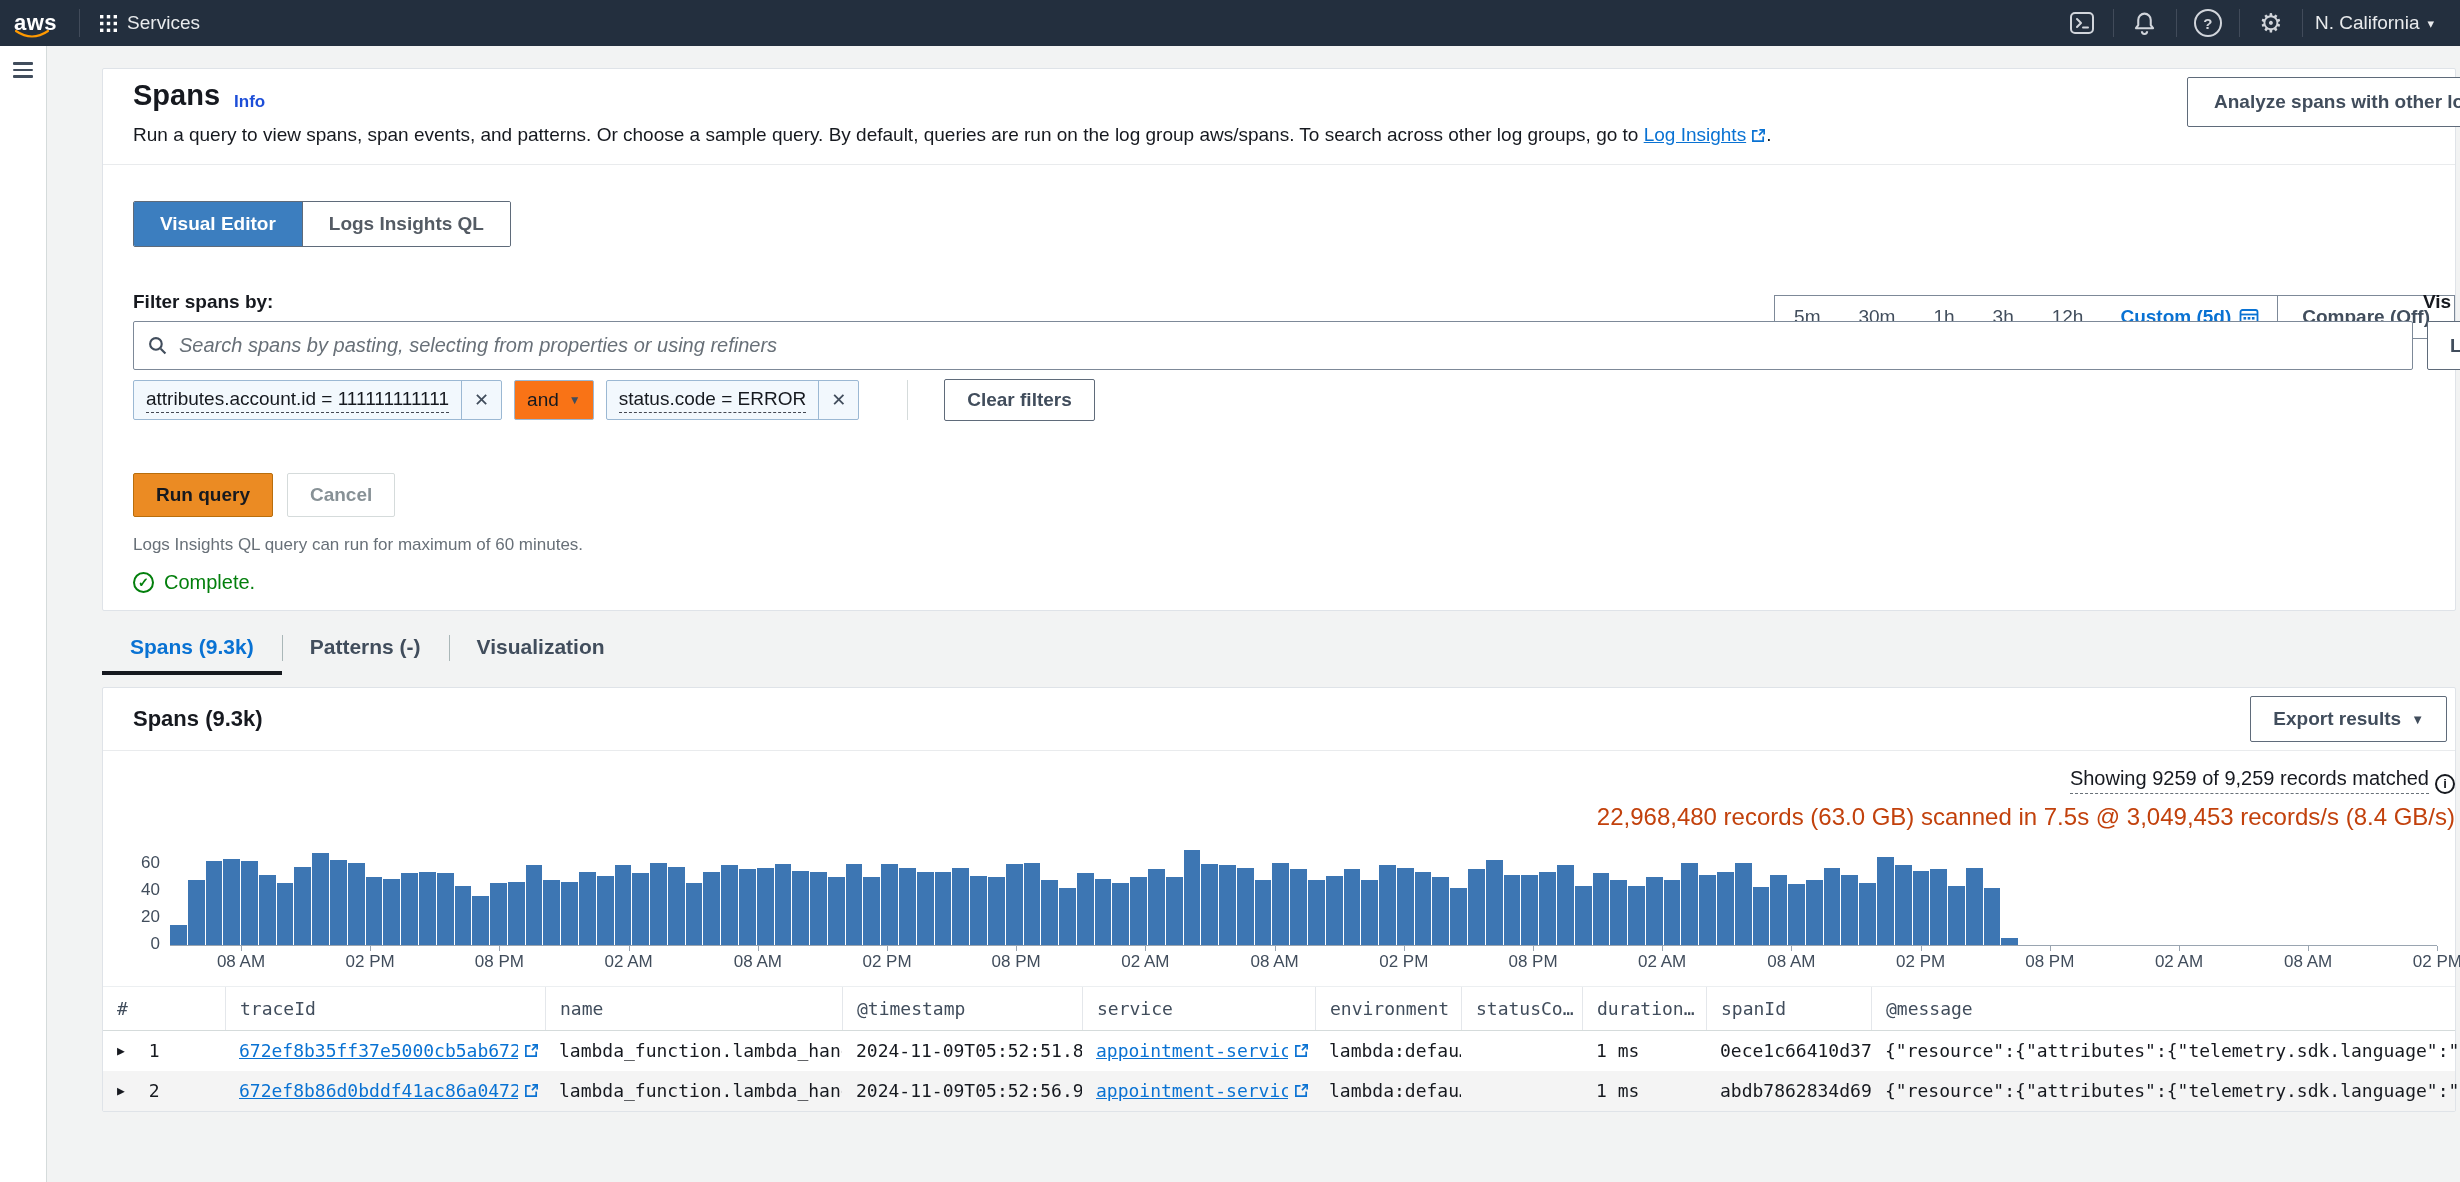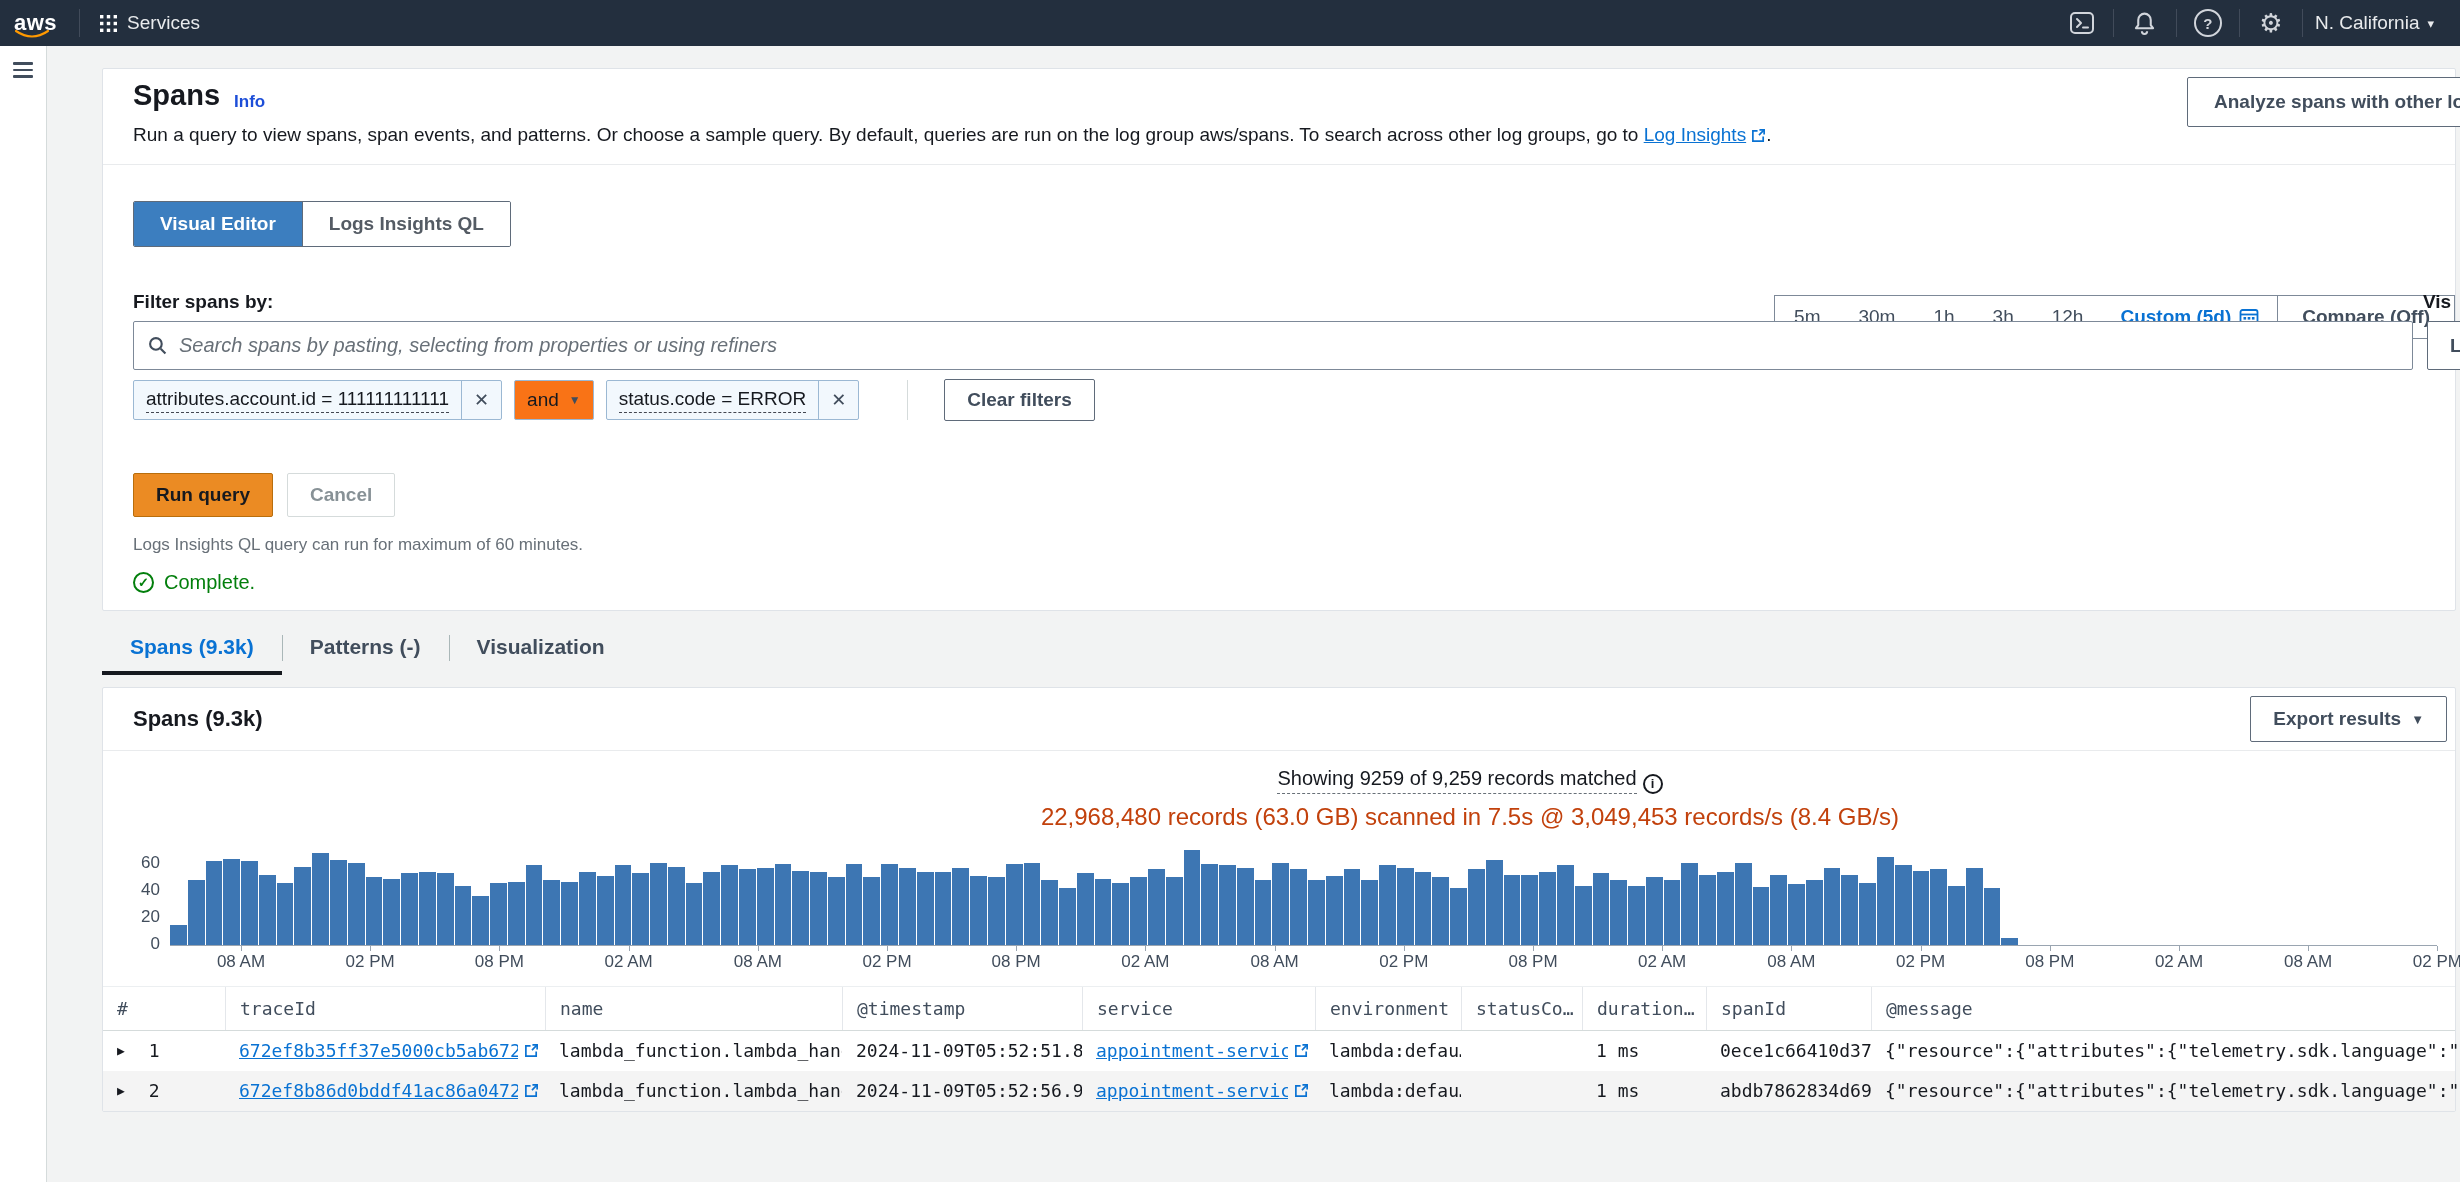--- a/index.html
+++ b/index.html
@@ -101,21 +101,21 @@
   .tab.active{color:#0972d3;}
   .tab.active::after{content:"";position:absolute;left:0;right:0;bottom:0;height:4px;background:#16191f;}
 
   
   .card2{margin-top:12px;position:relative;overflow:visible;}
   .results-head{position:relative;height:62px;border-bottom:1px solid #e9ebed;display:flex;align-items:center;padding:0 30px;}
   .results-title{font-size:22px;font-weight:bold;}
   .export-btn{position:absolute;right:8px;top:8px;height:46px;}
   .caret-dn{font-size:13px;color:#414d5c;}
 
-  .stats{padding:16px 0 10px 382px;text-align:center;}
+  .stats{padding:16px 0 10px 382px;text-align:right;}
   .stats-line1{font-size:20px;color:#16191f;}
   .stats-line1 .dashed{border-bottom:1px dashed #687078;padding-bottom:4px;}
   .info-circle{display:inline-flex;width:20px;height:20px;border:2px solid #16191f;border-radius:50%;
     align-items:center;justify-content:center;font-size:13px;font-weight:bold;vertical-align:-3px;margin-left:6px;box-sizing:border-box;}
   .stats-line2{margin-top:9px;font-size:24px;color:#c2410c;}
 
   .chart{margin:4px 0 0 67px;}
   .plot{position:relative;width:2267px;height:100px;border-bottom:1px solid #9aa5b1;}
   .bars{position:absolute;left:0;bottom:0;width:1848px;height:100px;display:flex;align-items:flex-end;gap:1px;}
   .bar{flex:1 1 auto;background:#3d76b3;}

